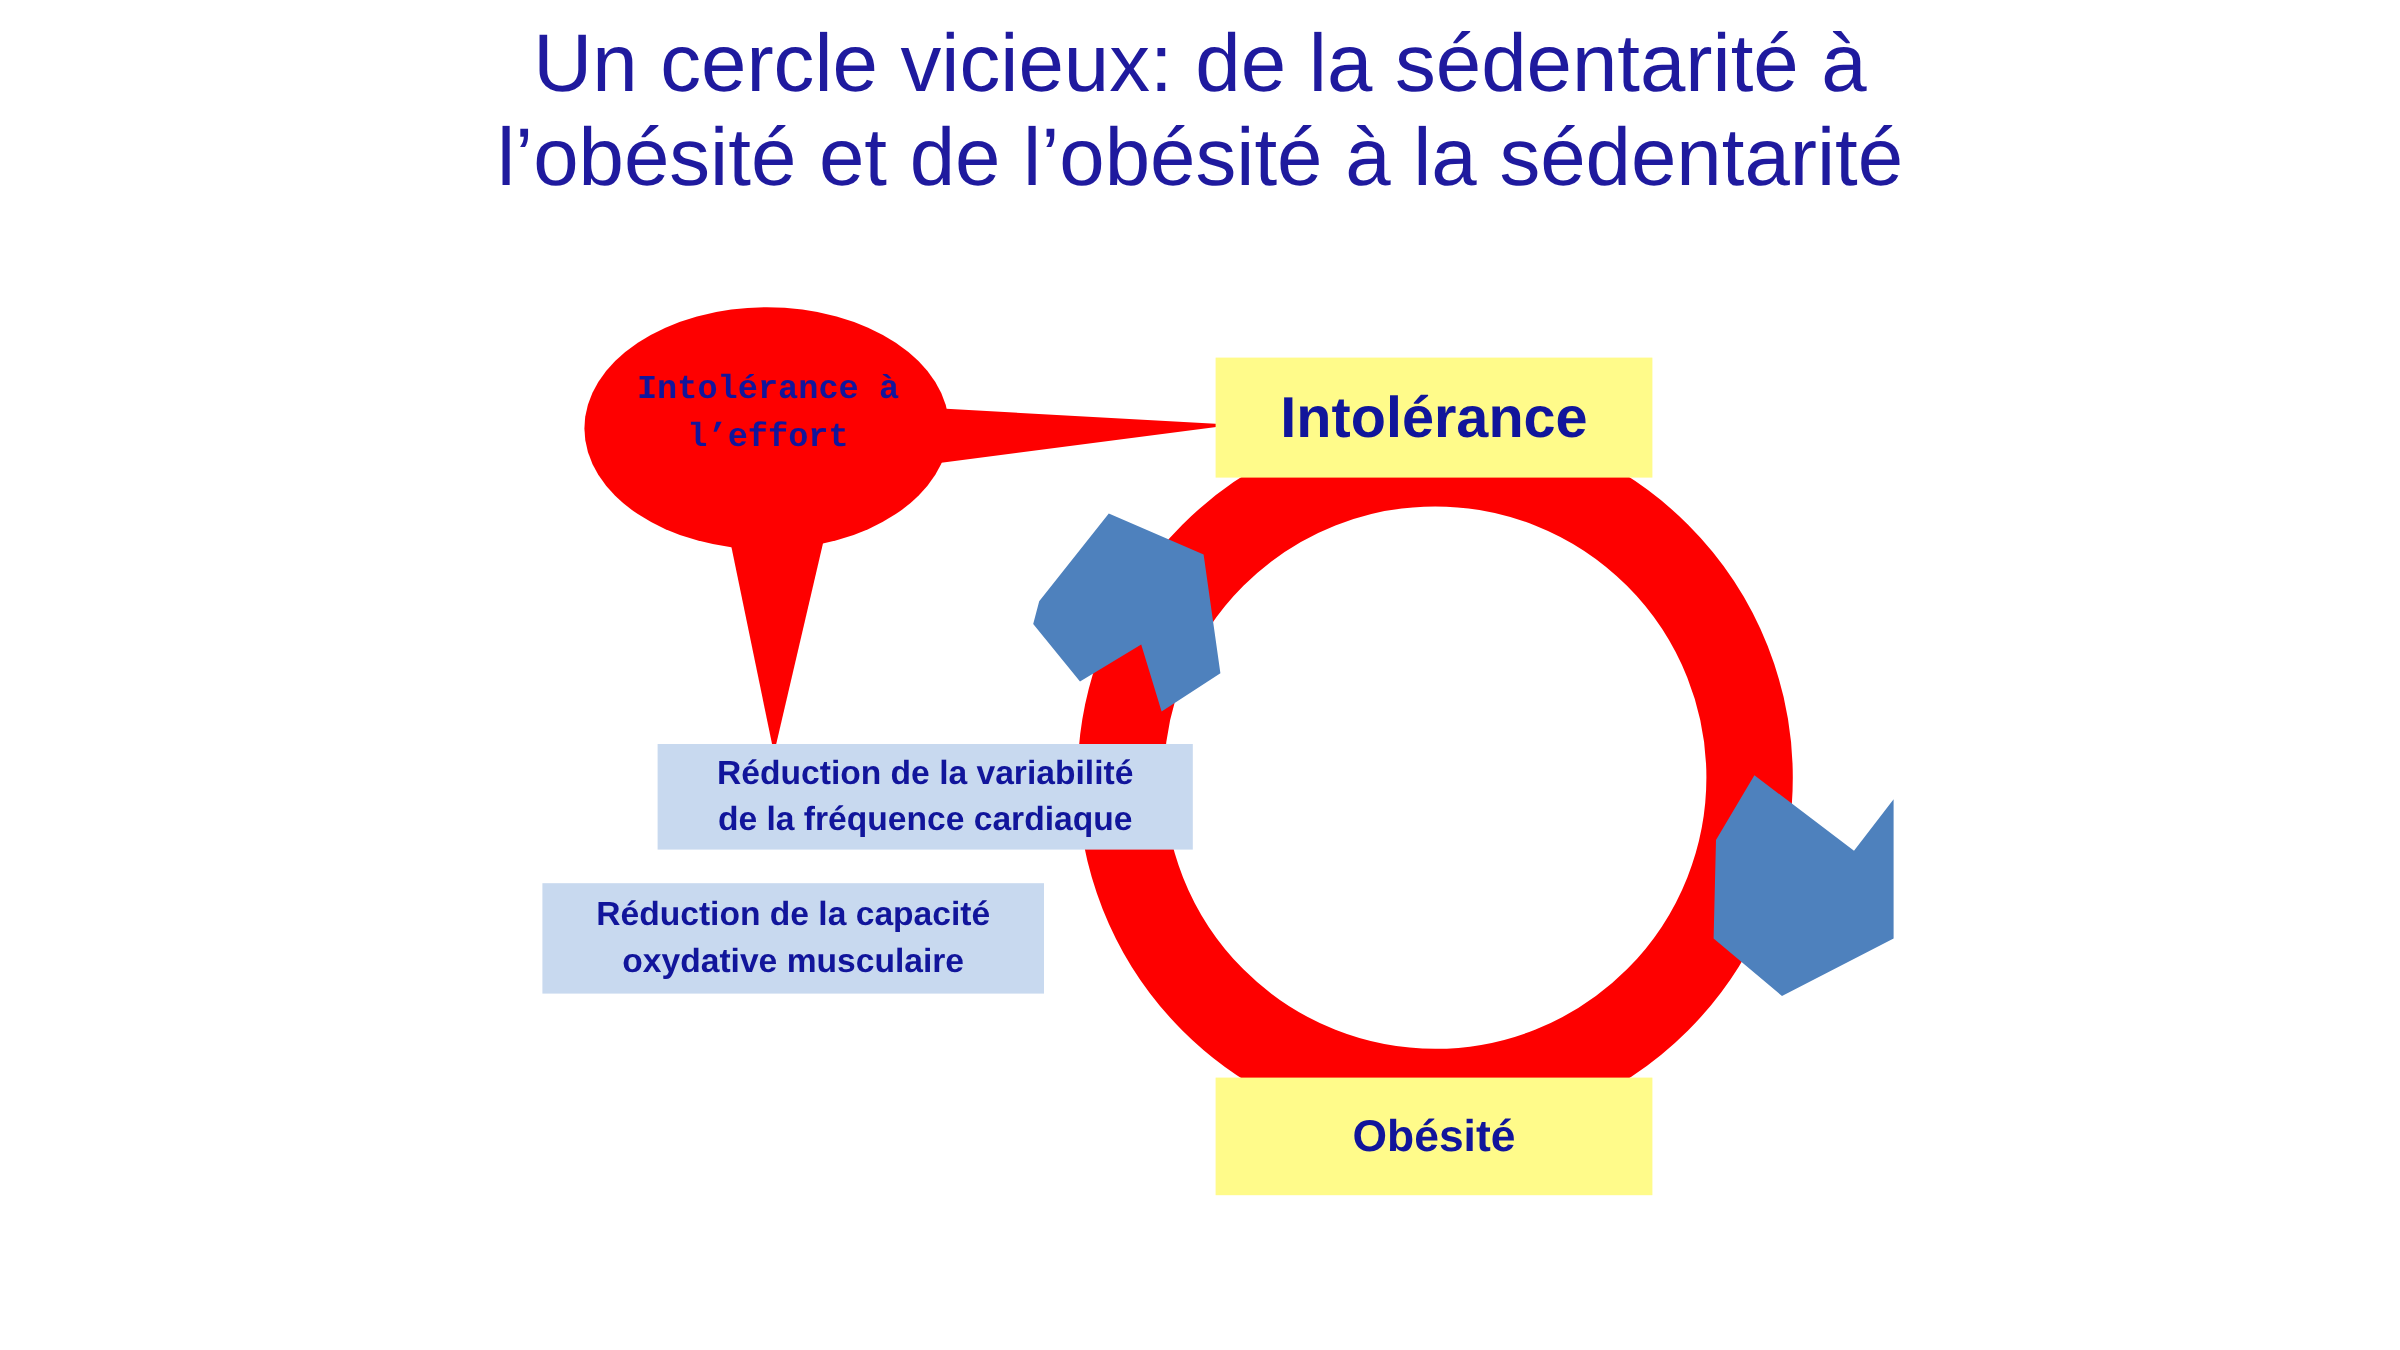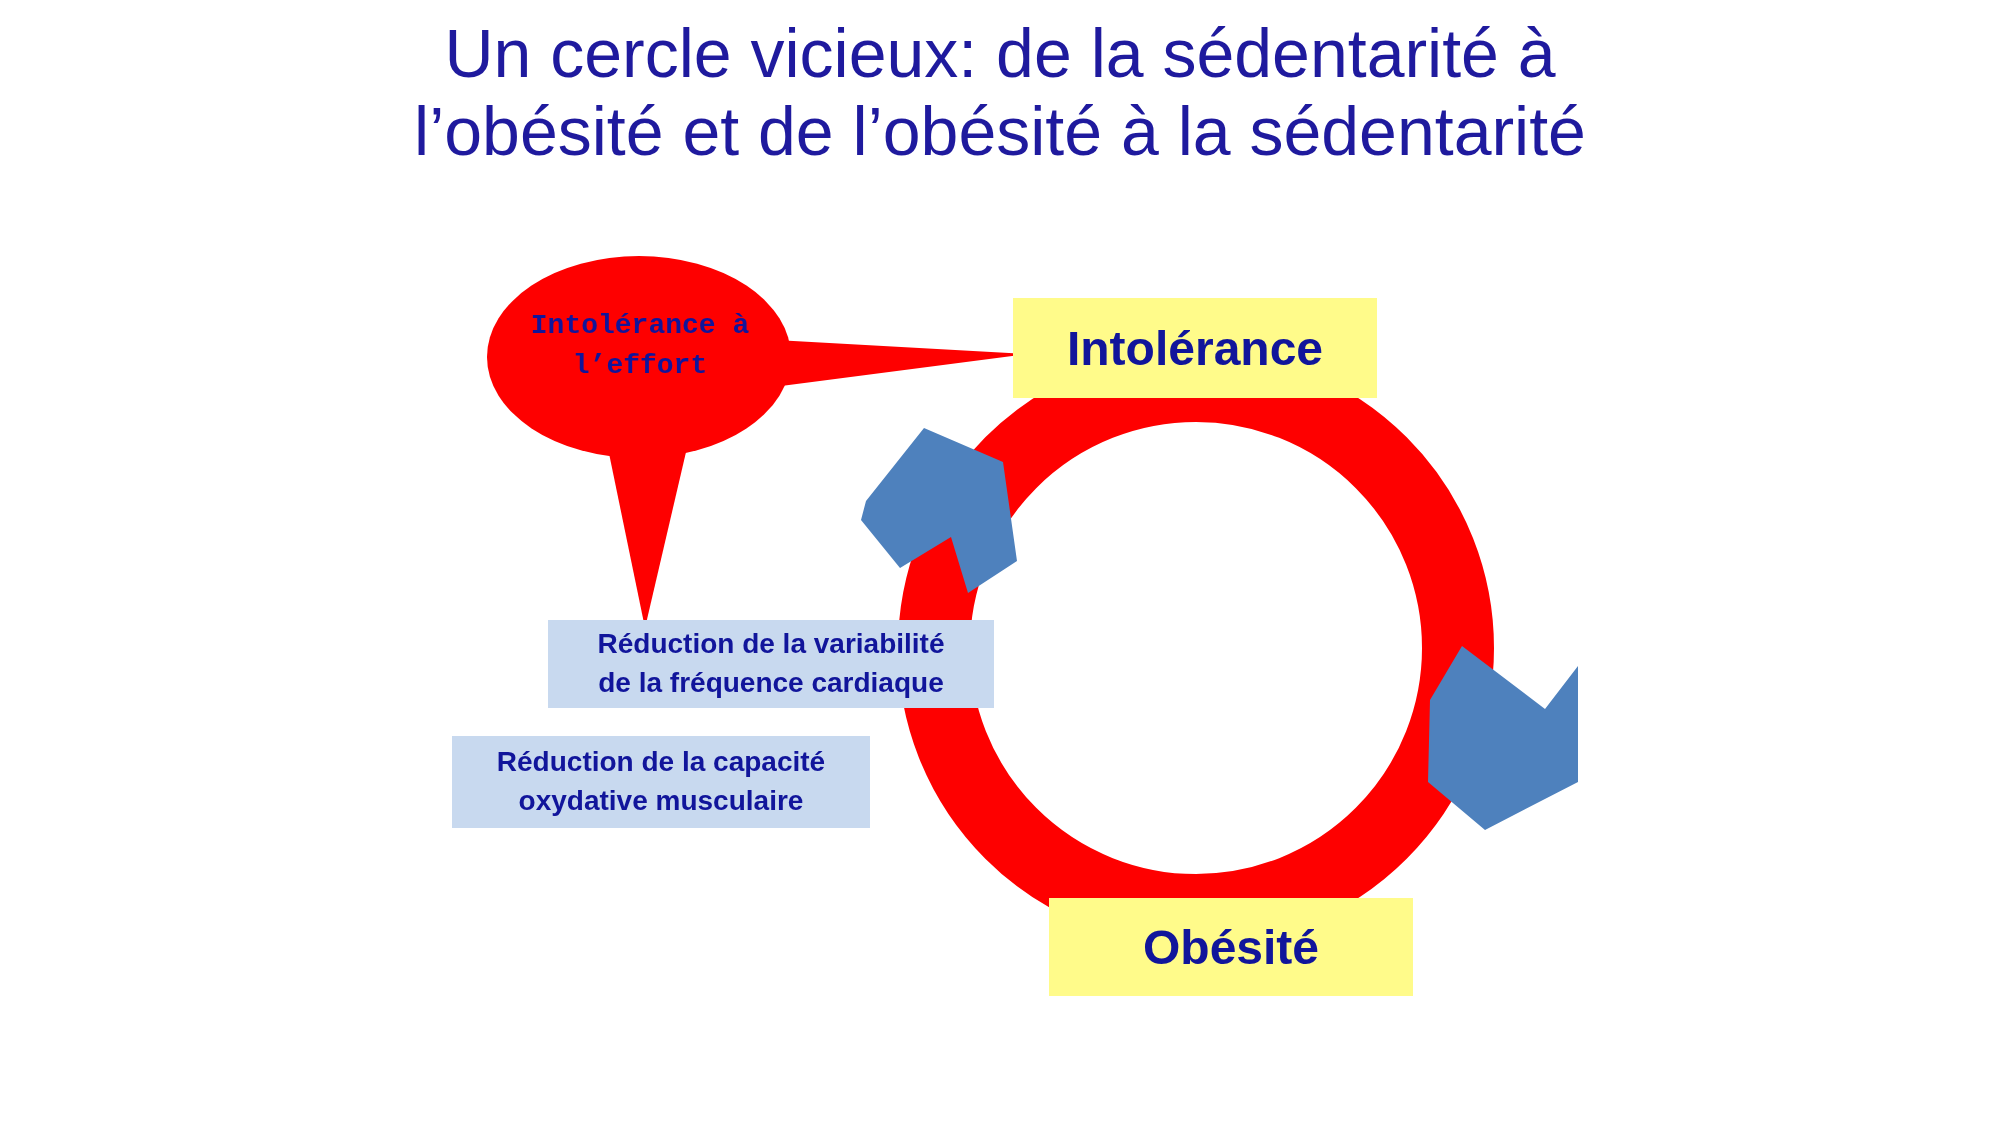--- a/index.html
+++ b/index.html
@@ -65,22 +65,21 @@
     top: 298px;
     width: 364px;
     height: 100px;
     font-size: 48px;
   }
   #node-obesite {
     left: 1013px;
     top: 898px;
     width: 364px;
     height: 98px;
-    font-size: 48px;
-    margin-left: 36px;
+    font-size: 37px;
   }
 
   
   .factor-box {
     position: absolute;
     background: #C8D9EF;
     color: #11159B;
     font-family: "Liberation Sans", sans-serif;
     font-weight: bold;
     font-size: 28px;

